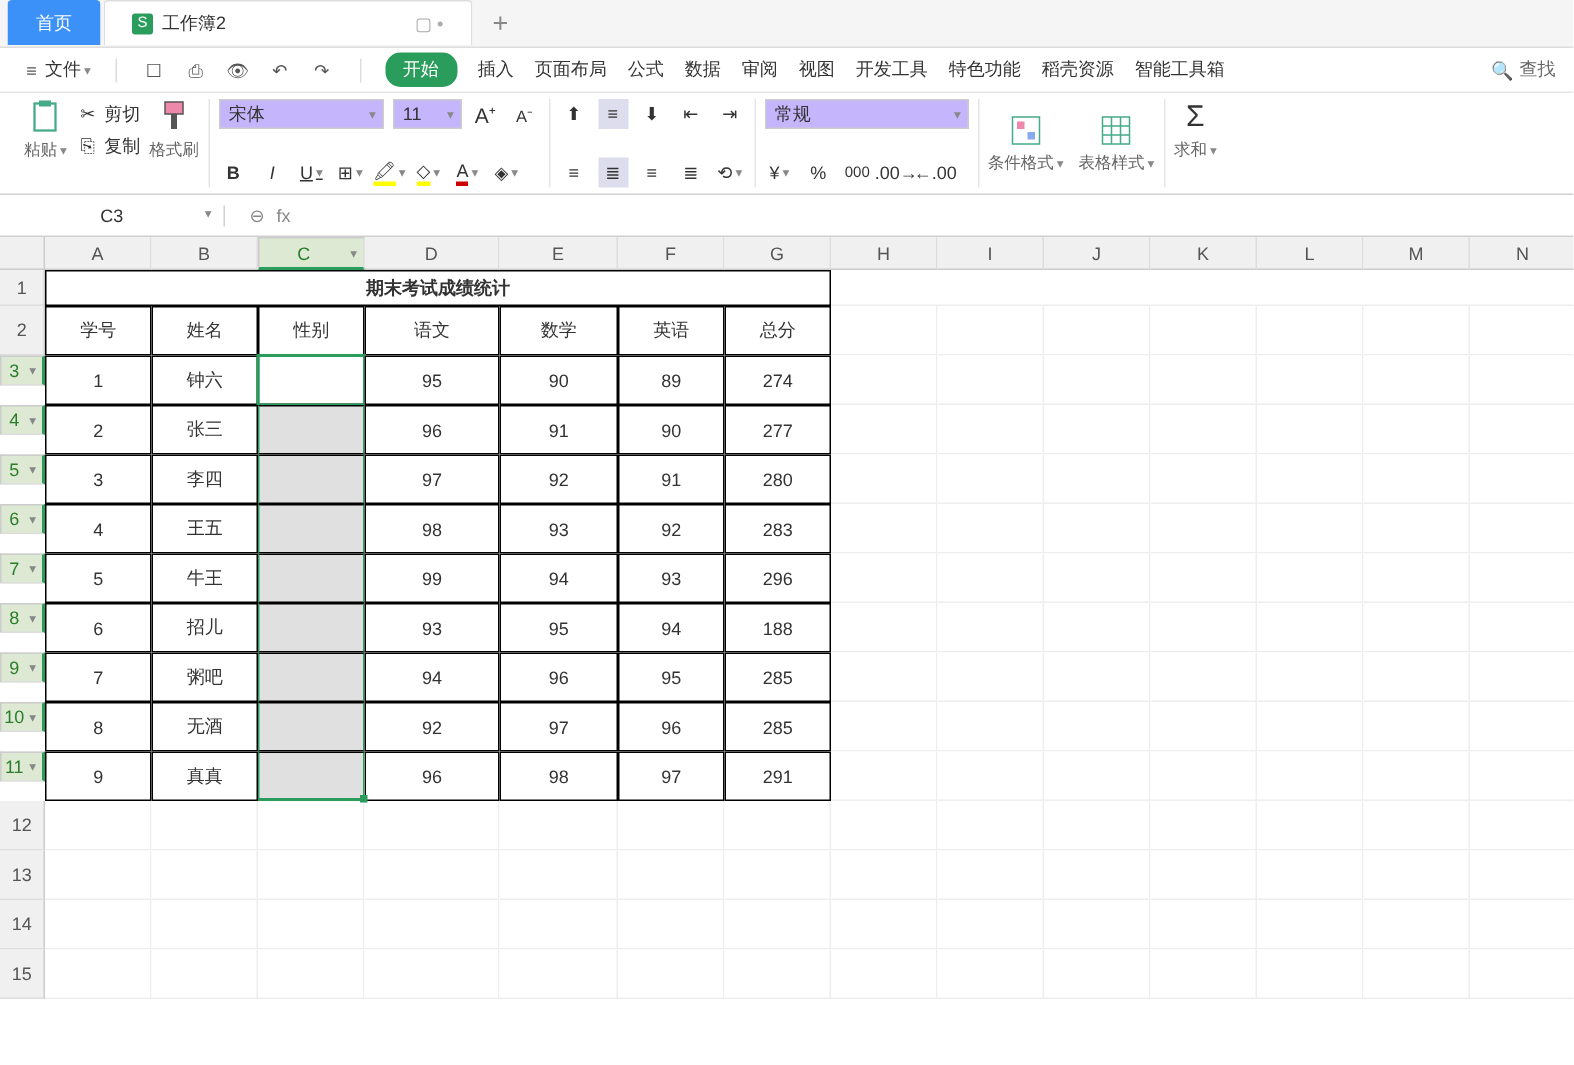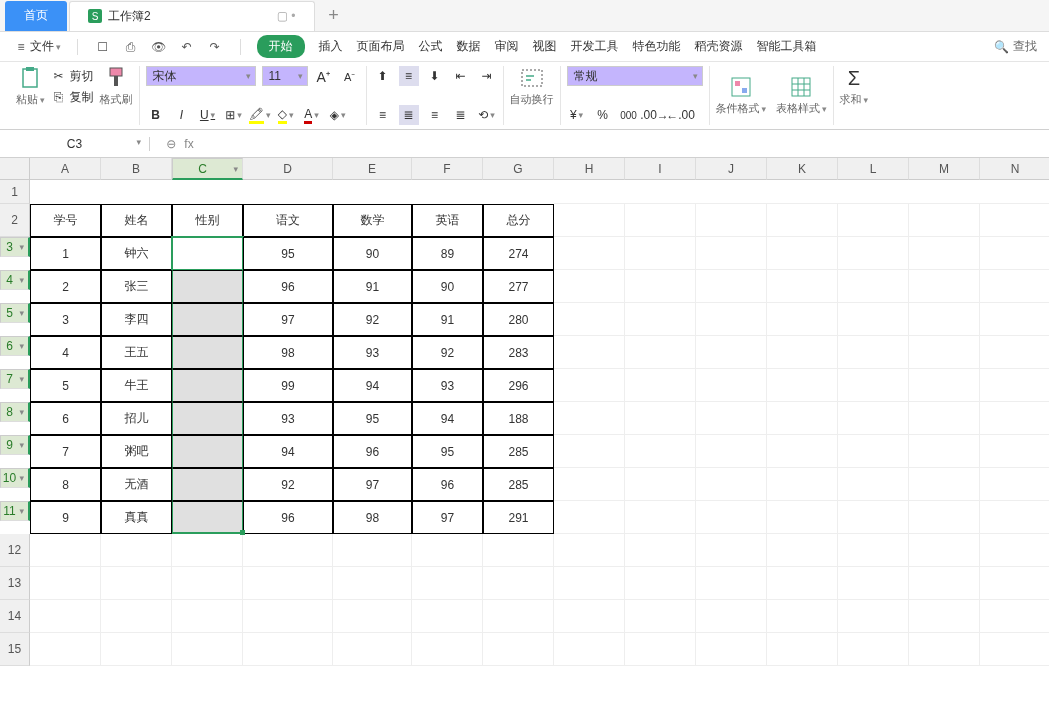--- a/index.html
+++ b/index.html
@@ -1,19 +1,19 @@
 <!DOCTYPE html>
 <html><head>
 <meta charset="utf-8">
 <style>
 * { margin:0; padding:0; box-sizing:border-box; font-family:"Microsoft YaHei",sans-serif; }
 body { background:#fff; font-size:12px; color:#333; overflow:hidden; width:1049px; height:710px; }
 
 
-.tabs { height:32px; background:#f5f5f5; border-bottom:1px solid #ddd; display:flex; align-items:center; }
+.tabs { height:32px; background:#f5f5f5; border-bottom:1px solid #ddd; display:flex; align-items:flex-start; }
 .tab { height:30px; padding:0 18px; display:flex; align-items:center; gap:6px; border:1px solid transparent; cursor:pointer; }
 .tab.home { background:#3b91f7; color:#fff; border-radius:3px 3px 0 0; margin-left:5px; }
 .tab.doc { background:#fff; border:1px solid #ddd; border-bottom:none; border-radius:3px 3px 0 0; margin-left:2px; }
 .tab .ico { width:14px; height:14px; background:#2a9d5c; border-radius:2px; display:flex; align-items:center; justify-content:center; color:#fff; font-size:10px; }
 .tab .mini { margin-left:120px; color:#aaa; font-size:12px; }
 .tab.add { width:30px; justify-content:center; font-size:18px; color:#888; }
 
 
 .menu { height:30px; display:flex; align-items:center; padding:0 12px; gap:14px; border-bottom:1px solid #e5e5e5; }
 .mico { width:18px; height:18px; display:inline-flex; align-items:center; justify-content:center; color:#555; }
@@ -185,31 +185,20 @@
     <div class="row">
       <span class="fbtn">≡</span>
       <span class="fbtn" style="background:#dde">≣</span>
       <span class="fbtn">≡</span>
       <span class="fbtn">≣</span>
       <span class="fbtn">⟲<span class="chev">▾</span></span>
     </div>
   </div>
 
 
-  <div class="grp">
-    <div class="vcol">
-      <span class="ic ic-lg">
-          <svg viewBox="0 0 24 24">
-            <rect x="2" y="4" width="20" height="16" fill="none" stroke="#555" stroke-width="1" stroke-dasharray="2"></rect>
-            <path d="M6 10h8M6 14h5" stroke="#4a8" stroke-width="1.5"></path>
-          </svg>
-        </span>
-      <span class="lab">自动换行</span>
-    </div>
-  </div>
 
   <div class="grp">
     <div class="row">
         <div class="sel" style="width:136px">常规</div>
       </div>
     <div class="row">
       <span class="fbtn">¥<span class="chev">▾</span></span>
       <span class="fbtn">%</span>
       <span class="fbtn">
           <sup>000</sup>
@@ -271,20 +260,21 @@
   <div class="colh">G</div>
   <div class="colh">H</div>
   <div class="colh">I</div>
   <div class="colh">J</div>
   <div class="colh">K</div>
   <div class="colh">L</div>
   <div class="colh">M</div>
   <div class="colh">N</div>
 
   <div class="rowh">1</div>
+  <div class="cell title hrow">期末考试成绩统计</div>
   <div class="cell hrow empty-after-title"></div>
 
   <div class="rowh">2</div>
   <div class="cell hd">学号</div>
   <div class="cell hd">姓名</div>
   <div class="cell hd">性别</div>
   <div class="cell hd">语文</div>
   <div class="cell hd">数学</div>
   <div class="cell hd">英语</div>
   <div class="cell hd">总分</div>

